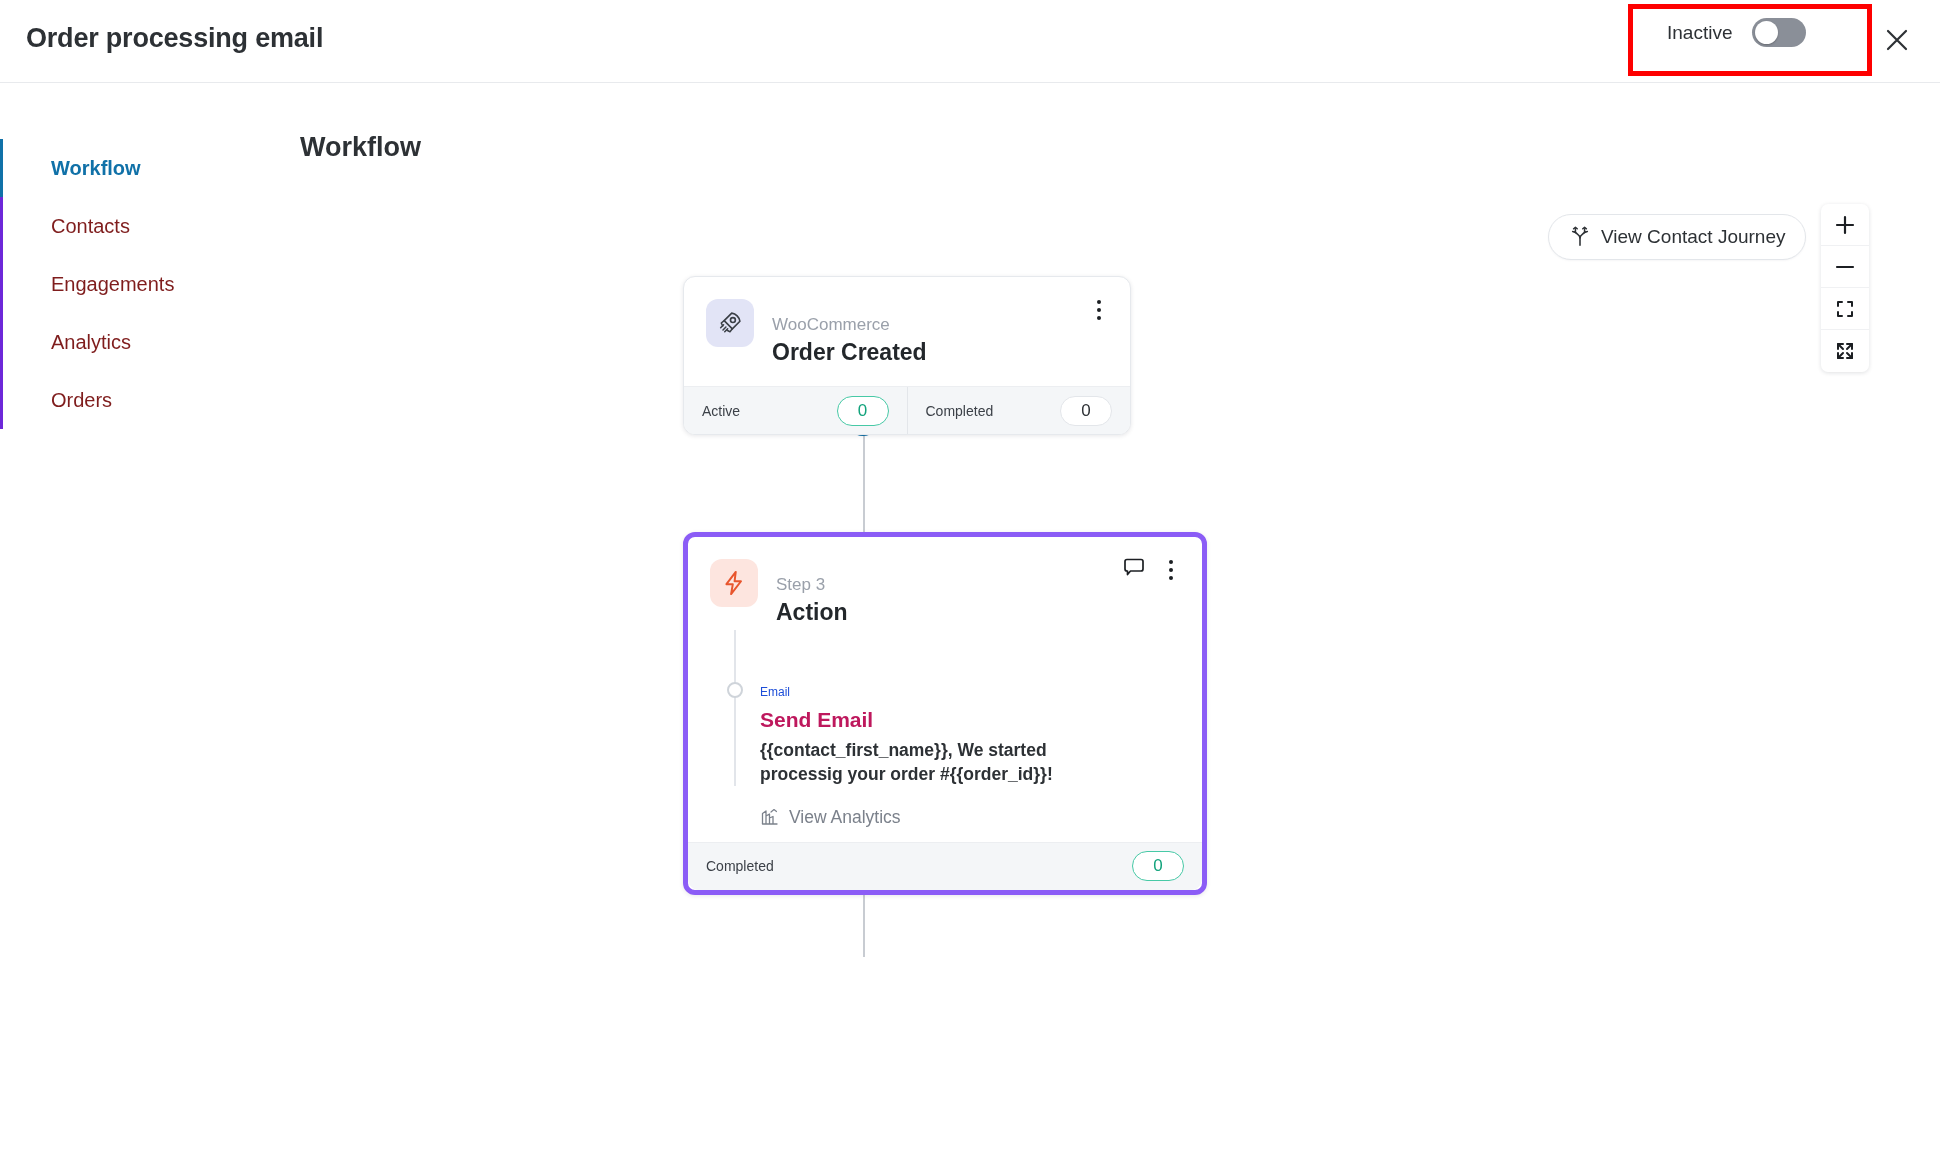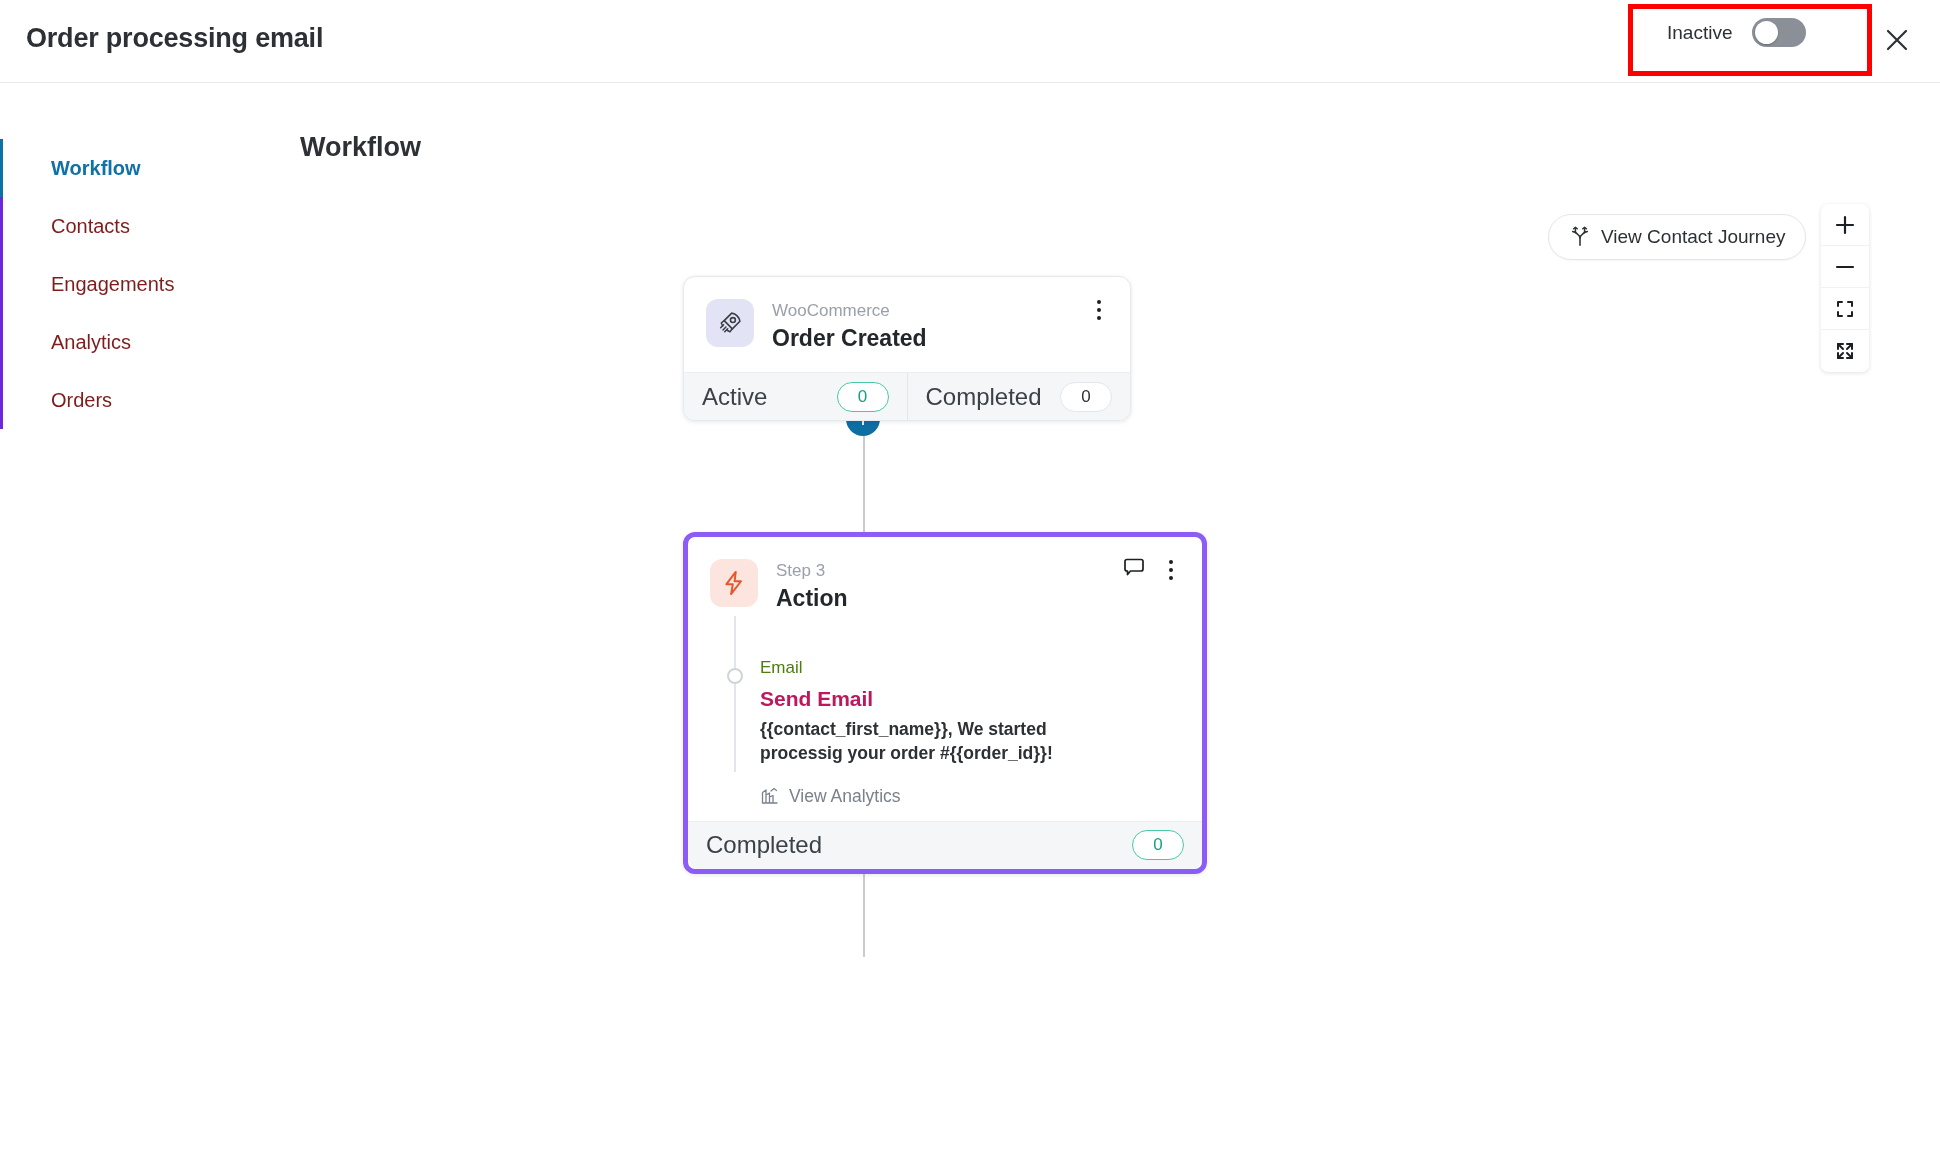--- a/index.html
+++ b/index.html
@@ -159,21 +159,21 @@
     padding: 22px 20px 20px 22px;
     position: relative;
   }
   .icon-tile {
     width: 48px; height: 48px; border-radius: 12px;
     display: flex; align-items: center; justify-content: center;
     flex: none;
   }
   .icon-tile.lavender { background: #e2e4f6; }
   .icon-tile.peach { background: #fde5df; }
-  .head-text { margin-left: 18px; padding-top: 2px; }
+  .head-text { margin-left: 18px; padding-top: 2px; margin-top: 14px; }
   .head-sub { font-size: 17px; color: #9aa0aa; line-height: 1.2; }
   .head-title { font-size: 23px; font-weight: 700; color: #23272b; margin-top: 4px; }
   .kebab {
     position: absolute; right: 20px; top: 20px;
     width: 22px; height: 26px;
     display: flex; flex-direction: column; align-items: center;
     justify-content: space-between; padding: 3px 0;
     cursor: pointer;
   }
   .kebab i { width: 4px; height: 4px; border-radius: 50%; background: #1c1f23; display:block; }
@@ -188,21 +188,21 @@
     border-top: 1px solid #eceef1;
     border-radius: 0 0 11px 11px;
     height: 48px;
   }
   .foot-cell {
     flex: 1; display: flex; align-items: center;
     justify-content: space-between;
     padding: 0 18px; height: 100%;
   }
   .foot-cell + .foot-cell { border-left: 1px solid #e3e6ea; }
-  .foot-label { font-size: 24px; color: #3c4busy; }
+  .foot-label { font-size: 14px; color: #3c4busy; }
   .foot-label { color: #3c4148; }
   .pill {
     min-width: 52px; height: 30px; border-radius: 15px;
     display: flex; align-items: center; justify-content: center;
     font-size: 17px; background: #ffffff;
   }
   .pill.green { border: 1px solid #47c9a6; color: #12a37c; }
   .pill.plain { border: 1px solid #e3e6ea; color: #2d3135; }
 
   
@@ -220,21 +220,21 @@
     width: 2px; height: 156px;
     background: #e2e5ea;
   }
   .inner-dot {
     position: absolute;
     left: 39px; top: 36px;
     width: 16px; height: 16px; border-radius: 50%;
     background: #ffffff; border: 2px solid #cfd4da;
   }
   .sub-wrap { margin-left: 50px; padding-top: 26px; }
-  .sub-label { font-size: 17px; color: #4d7c0f; }
+  .sub-label { font-size: 12px; color: #1d4ed8; margin-top: 13px; }
   .sub-title { font-size: 21px; font-weight: 700; color: #be185d; margin-top: 9px; }
   .sub-text {
     font-size: 17.5px; color: #2d3135; margin-top: 7px;
     line-height: 1.35; max-width: 315px; font-weight: 600;
   }
   .analytics-link {
     display: flex; align-items: center; gap: 9px;
     margin-top: 20px; font-size: 17.5px; color: #7b818b;
     cursor: pointer;
   }

